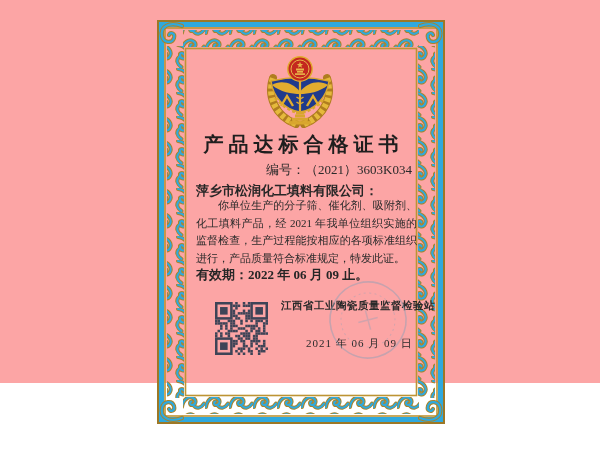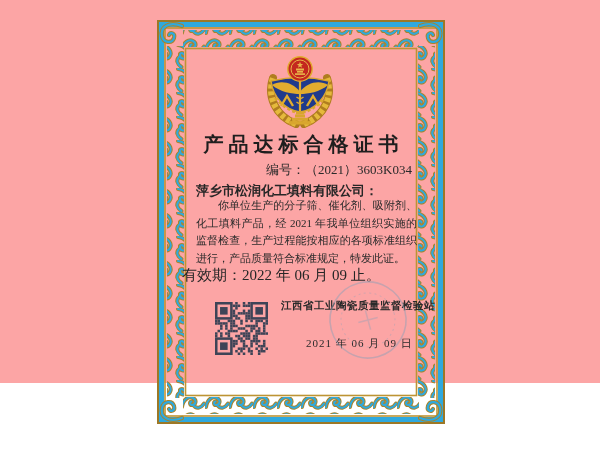--- a/index.html
+++ b/index.html
@@ -20,21 +20,21 @@
     font-size:13px;font-weight:400;color:#2a2a2a;
   }
   .company-line{
     position:absolute;left:196px;top:182px;font-size:13px;font-weight:700;color:#262626;
   }
   .body-text{
     position:absolute;left:196px;top:197px;width:221px;margin:0;
     font-size:11px;line-height:17.5px;text-align:justify;text-indent:2em;color:#2a2a2a;
   }
   .validity-line{
-    position:absolute;left:182px;top:266px;font-size:15px;font-weight:400;color:#262626;
+    position:absolute;left:196px;top:266px;font-size:13px;font-weight:700;color:#262626;
   }
   .qr{position:absolute;left:215px;top:302px;width:53px;height:53px;}
   .issuer-line{
     position:absolute;left:281px;top:299px;font-size:10.5px;font-weight:700;
     letter-spacing:0.5px;color:#2a2a2a;font-family:Liberation Serif, serif;
   }
   .date-line{
     position:absolute;left:306px;top:336px;font-size:11px;font-weight:400;
     letter-spacing:1px;color:#2a2a2a;
   }

